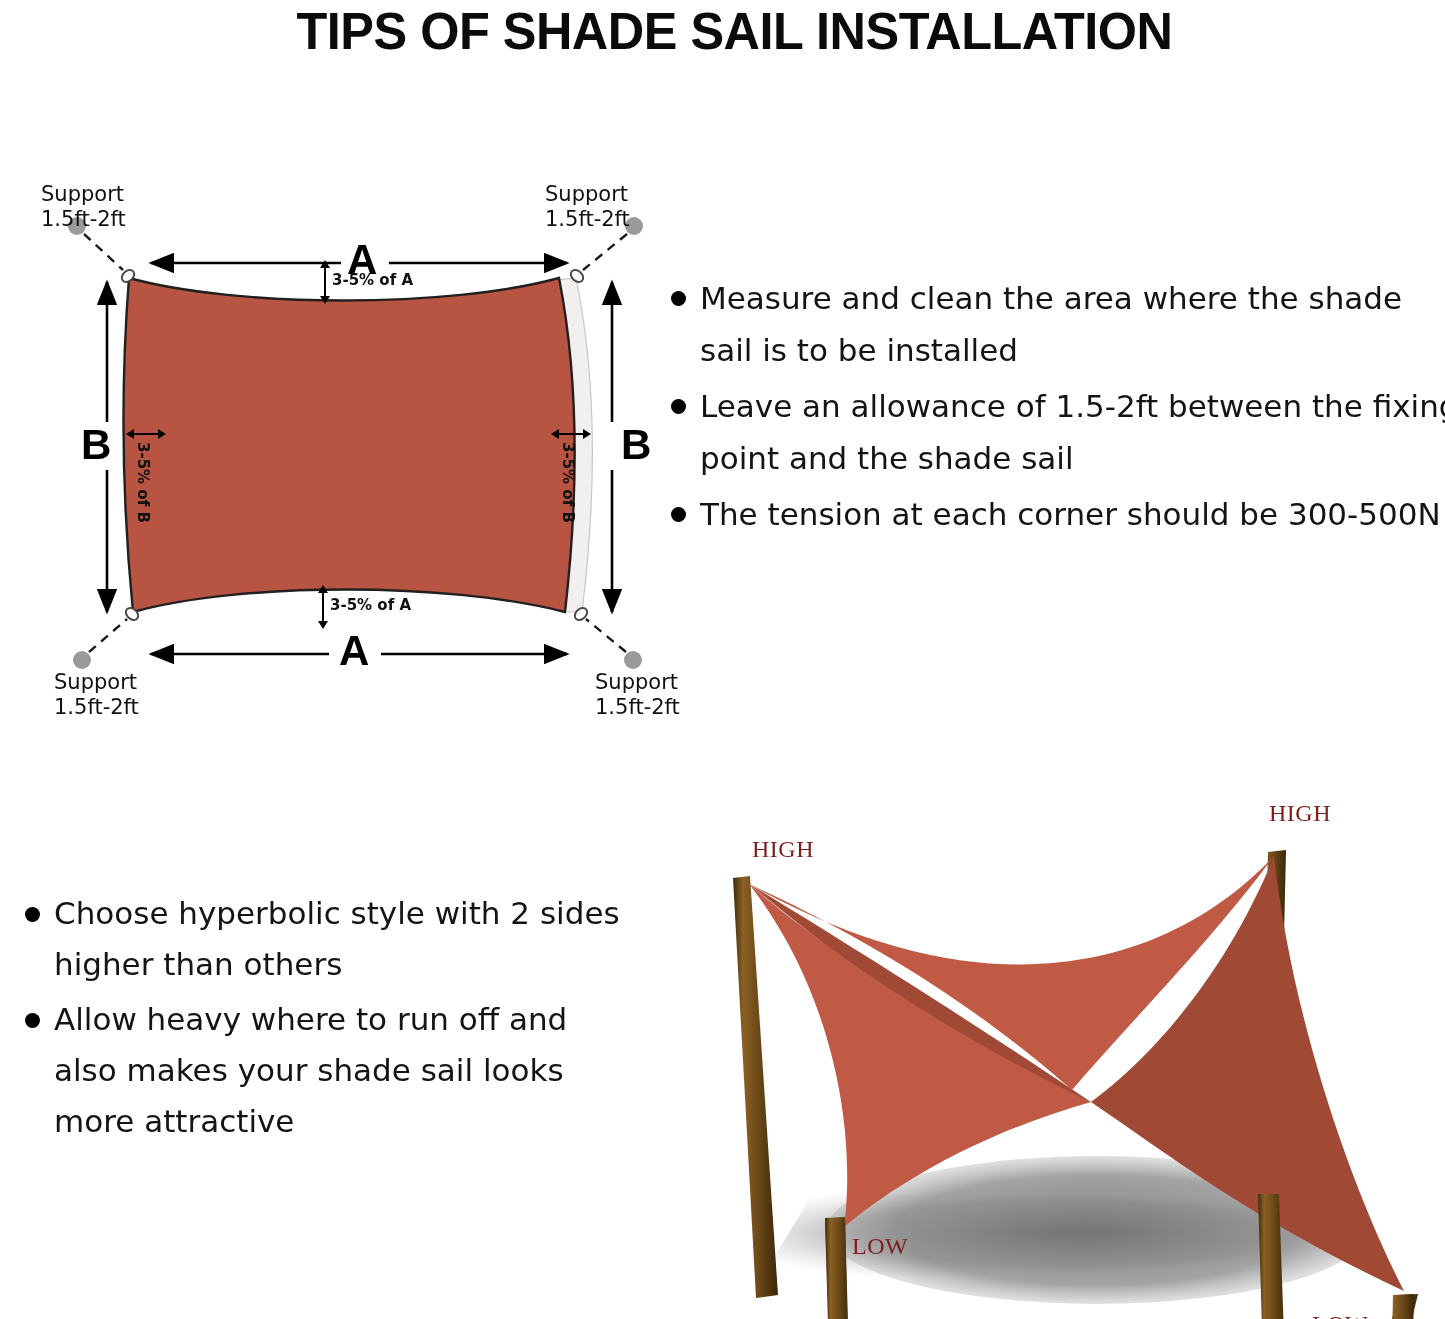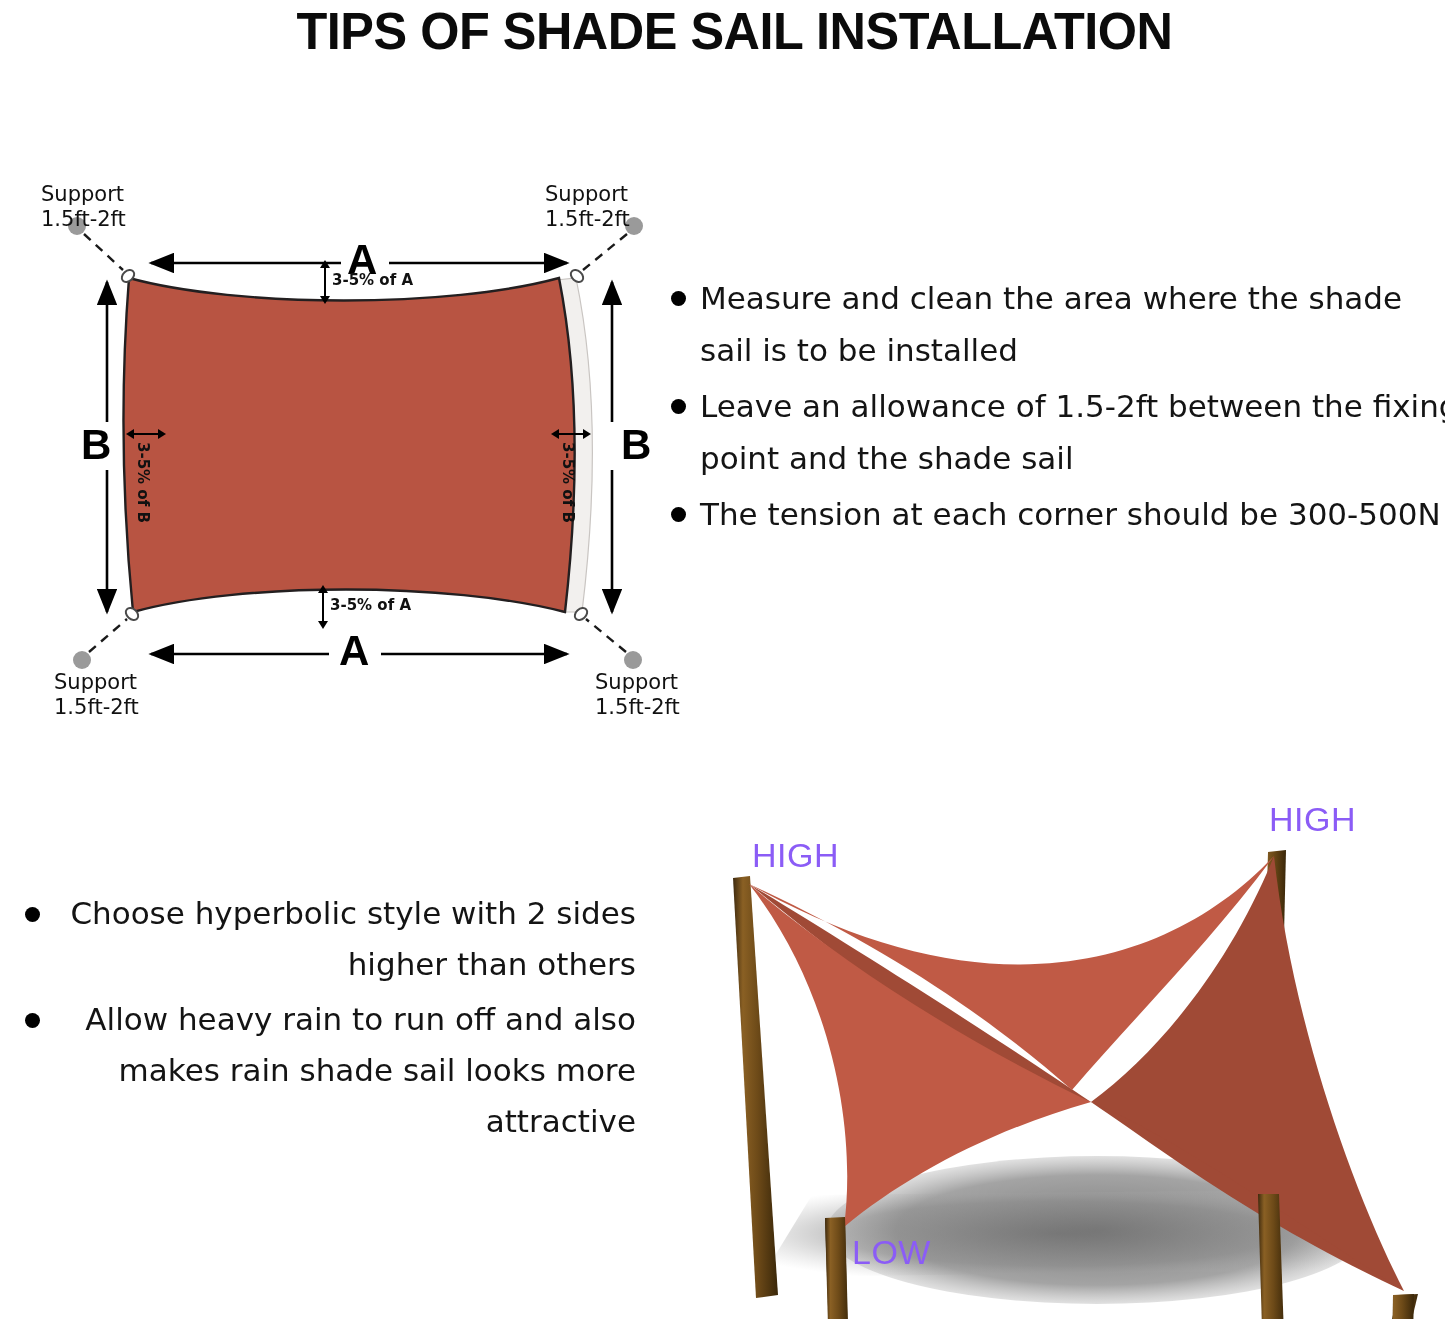--- a/index.html
+++ b/index.html
@@ -98,21 +98,20 @@
   }
   #tips-list-right li::before {
     width: 15px; height: 15px; top: 19px;
   }
 
   #tips-list-left { left: 4px; top: 888px; width: 620px; }
   #tips-list-left li {
     font-size: 31px;
     line-height: 51px;
     margin-bottom: 4px;
-    text-align: right;
   }
   #tips-list-left li::before {
     width: 15px; height: 15px; top: 19px;
   }
 
   
   #sail-diagram {
     position: absolute;
     left: 17px;
     top: 160px;
@@ -122,23 +121,23 @@
   #hyperbolic-diagram {
     position: absolute;
     left: 680px;
     top: 790px;
     width: 765px;
     height: 529px;
   }
 
   .hl-label {
     position: absolute;
-    font-family: Liberation Sans, sans-serif;
-    font-size: 34px;
-    color: #8b5cf6;
+    font-family: Liberation Serif, serif;
+    font-size: 24px;
+    color: #7f1d1d;
     letter-spacing: 0.5px;
     white-space: nowrap;
   }
 </style>
 </head>
 <body>
 
 <div id="page">
 
   <div id="title">TIPS OF SHADE SAIL INSTALLATION</div>
@@ -242,21 +241,21 @@
   </div>
 
   <ul class="bullet-list" id="tips-list-right">
     <li>Measure and clean the area where the shade sail is to be installed</li>
     <li>Leave an allowance of 1.5-2ft between the fixing point and the shade sail</li>
     <li>The tension at each corner should be 300-500N</li>
   </ul>
 
   <ul class="bullet-list" id="tips-list-left">
     <li>Choose hyperbolic style with 2 sides higher than others</li>
-    <li>Allow heavy rain to run off and also makes rain shade sail looks more attractive</li>
+    <li>Allow heavy where to run off and also makes your shade sail looks more attractive</li>
   </ul>
 
   <div id="hyperbolic-diagram">
     <svg width="765" height="529" viewBox="0 0 765 529">
       <defs>
         <linearGradient id="poleGrad" x1="0" y1="0" x2="1" y2="0">
           <stop offset="0%" stop-color="#3e2a0e"></stop>
           <stop offset="22%" stop-color="#8a6024"></stop>
           <stop offset="55%" stop-color="#6d4a18"></stop>
           <stop offset="100%" stop-color="#3a2709"></stop>

